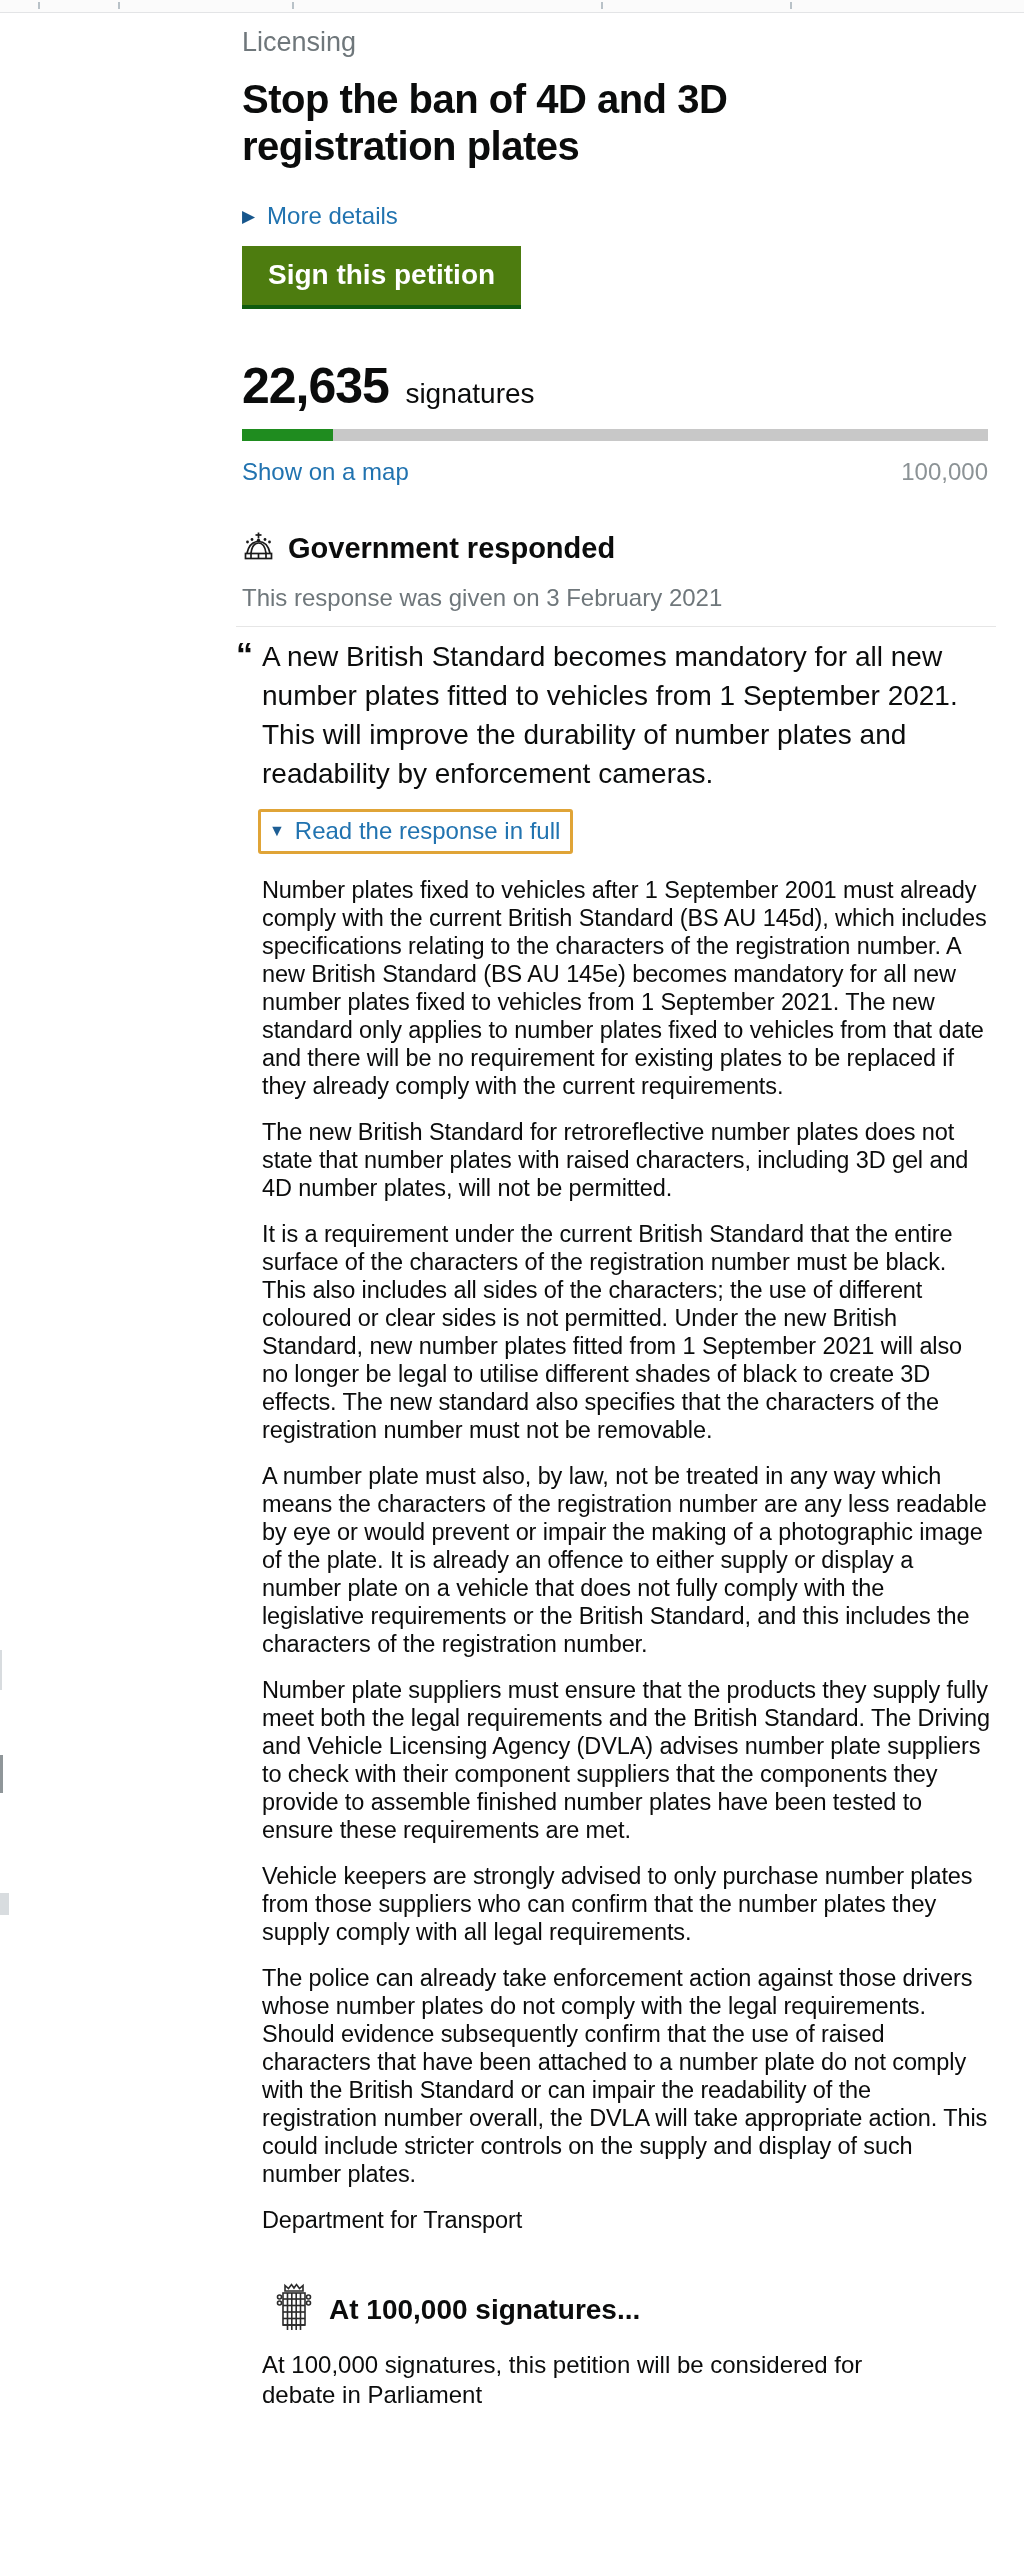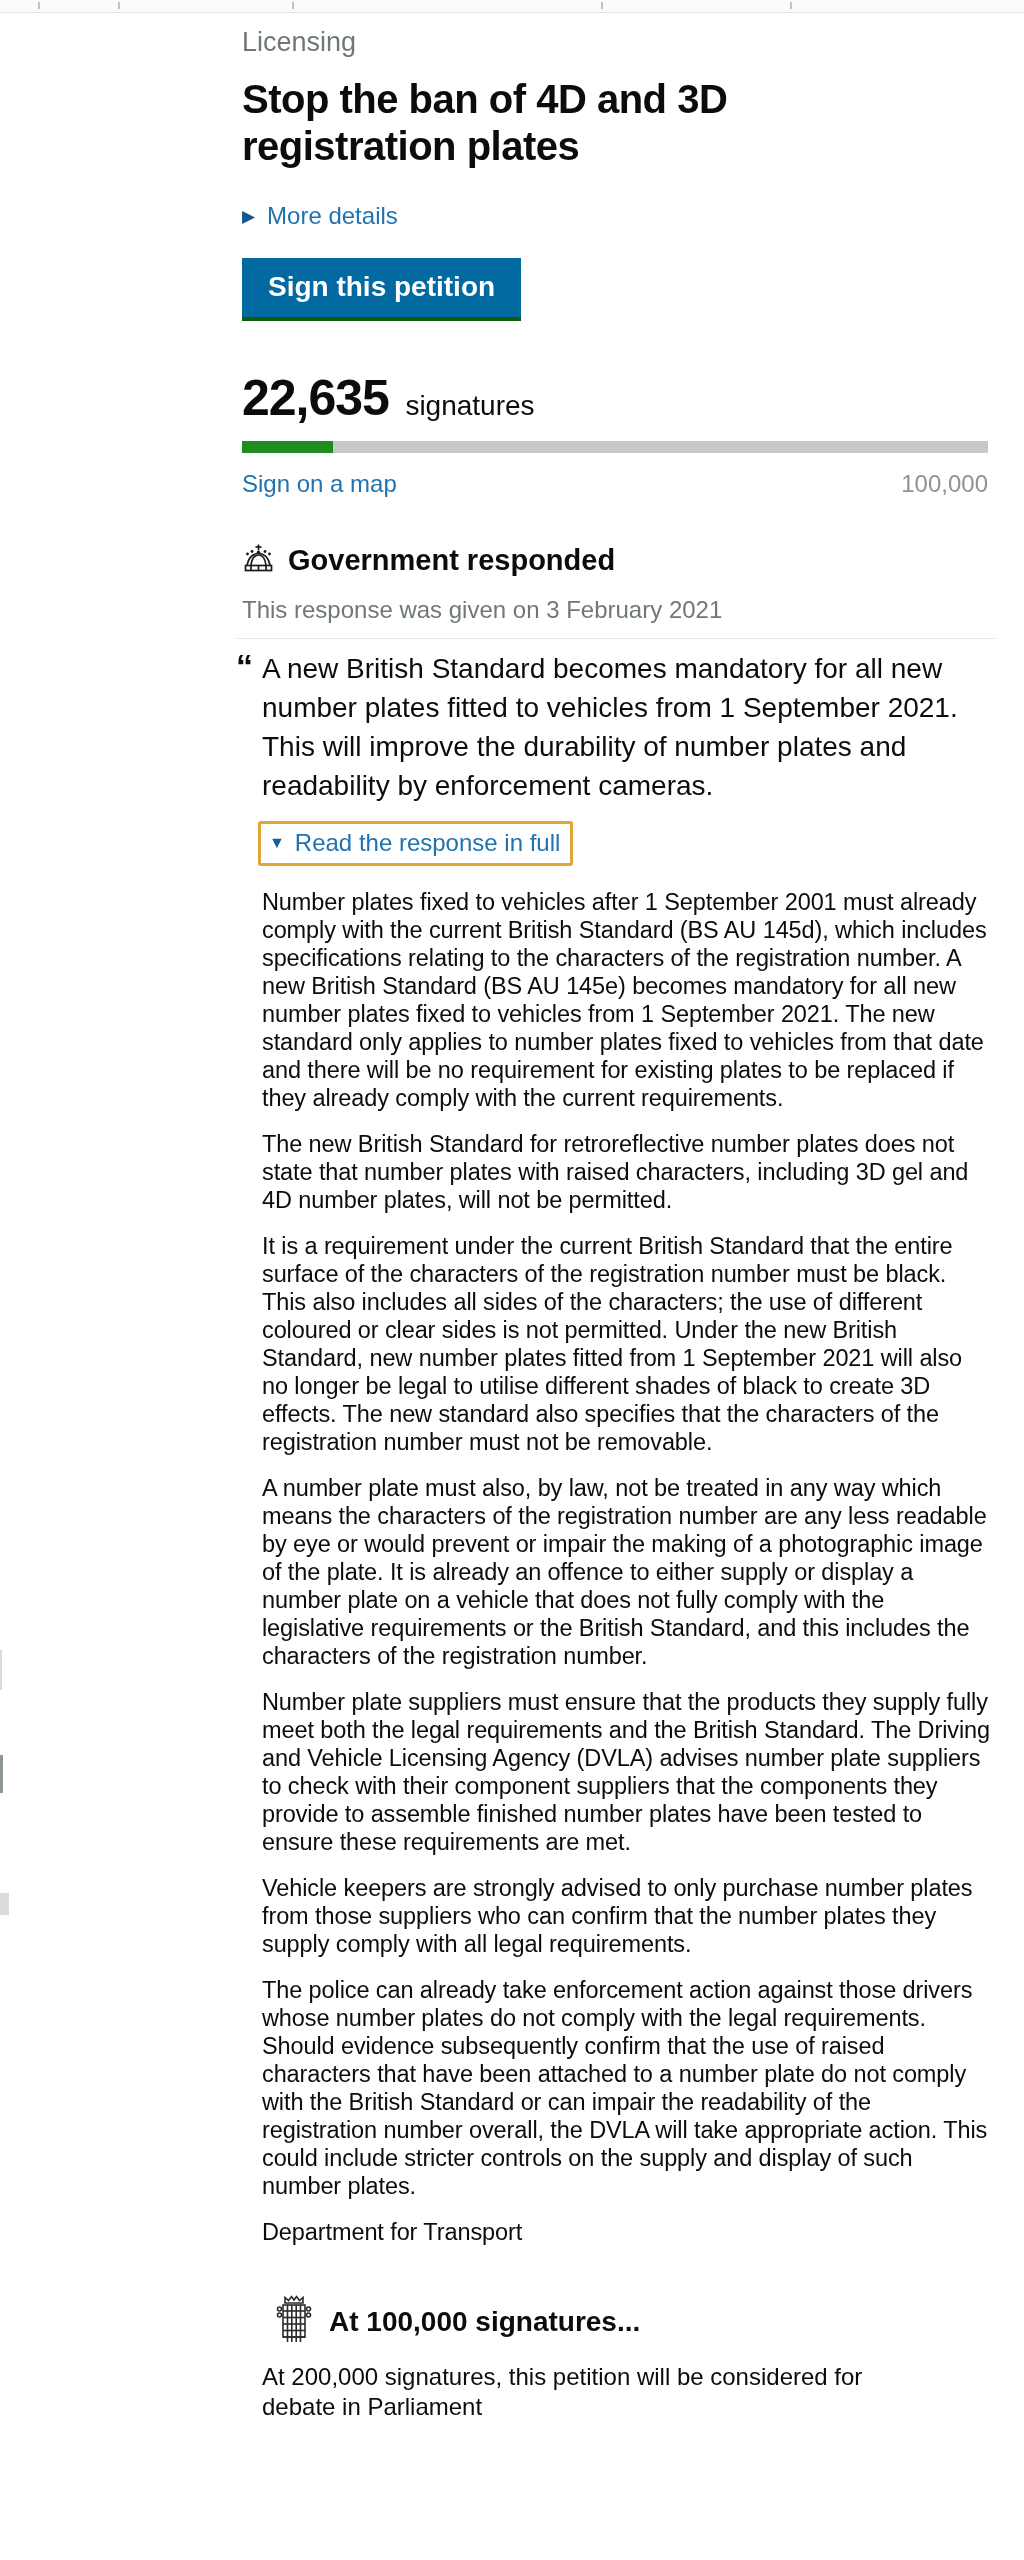--- a/index.html
+++ b/index.html
@@ -17,21 +17,21 @@
   h1.title { font-size:40px; line-height:47px; font-weight:bold; letter-spacing:-0.5px;
     margin-top:18px; margin-bottom:30px; max-width:620px; }
 
   p.description { font-size:24px; line-height:29px; max-width:740px; margin-bottom:18px; }
 
   .more-details { display:inline-flex; align-items:center; gap:12px; font-size:24px;
     color:#2173b0; cursor:pointer; margin-top:2px; }
   .more-details .tri { font-size:17px; color:#17568c; }
   .more-details .lbl { text-decoration:none; }
 
-  .sign-btn { display:inline-block; margin-top:28px; background:#0369a1; color:#ffffff;
+  .sign-btn { display:inline-block; margin-top:16px; background:#4d7c0f; color:#ffffff;
     font-weight:bold; font-size:28px; border:none; padding:13px 26px 14px 26px;
     box-shadow:0 4px 0 #0f5c0f; cursor:pointer; font-family:inherit; }
 
   .sig-block { margin-top:52px; }
   .sig-count { font-size:50px; font-weight:bold; letter-spacing:-1px; }
   .sig-label { font-size:28px; font-weight:normal; margin-left:12px; }
 
   .progress { margin-top:14px; width:746px; height:12px; background:#c8c8c8; }
   .progress .fill { height:12px; background:#1f8c1f; }
 
@@ -103,21 +103,21 @@
   <div class="sig-block">
     <span class="sig-count">22,635</span>
     <span class="sig-label">signatures</span>
   </div>
 
   <div class="progress">
     <div class="fill" style="width: 12.2%"></div>
   </div>
 
   <div class="meter-row">
-    <span class="map-link">Sign on a map</span>
+    <span class="map-link">Show on a map</span>
     <span class="goal">100,000</span>
   </div>
 
   <div class="gov-head">
     <svg class="crown" viewBox="0 0 33 30" fill="none" stroke="#1a1a1a" stroke-width="1.7">
       <line x1="16.5" y1="0.5" x2="16.5" y2="6.5"></line>
       <line x1="13.5" y1="3" x2="19.5" y2="3"></line>
       <circle cx="16.5" cy="8.5" r="1.8" fill="#1a1a1a" stroke="none"></circle>
       <path d="M5,21 C7,12 12,9.5 16.5,9.5 C21,9.5 26,12 28,21"></path>
       <path d="M9,21 C10,14 13,11 16.5,11 C20,11 23,14 24,21"></path>
@@ -172,18 +172,18 @@
         <line x1="7" y1="30" x2="29" y2="30"></line>
         <line x1="7" y1="36.5" x2="29" y2="36.5"></line>
         <line x1="7" y1="43" x2="29" y2="43"></line>
         <circle cx="3.5" cy="15" r="2"></circle>
         <circle cx="3.5" cy="21" r="2"></circle>
         <circle cx="32.5" cy="15" r="2"></circle>
         <circle cx="32.5" cy="21" r="2"></circle>
       </svg>
       <h3>At 100,000 signatures...</h3>
     </div>
-    <p>At 200,000 signatures, this petition will be considered for debate in Parliament</p>
+    <p>At 100,000 signatures, this petition will be considered for debate in Parliament</p>
   </div>
 
   
 
 </div>
 
 </body></html>

